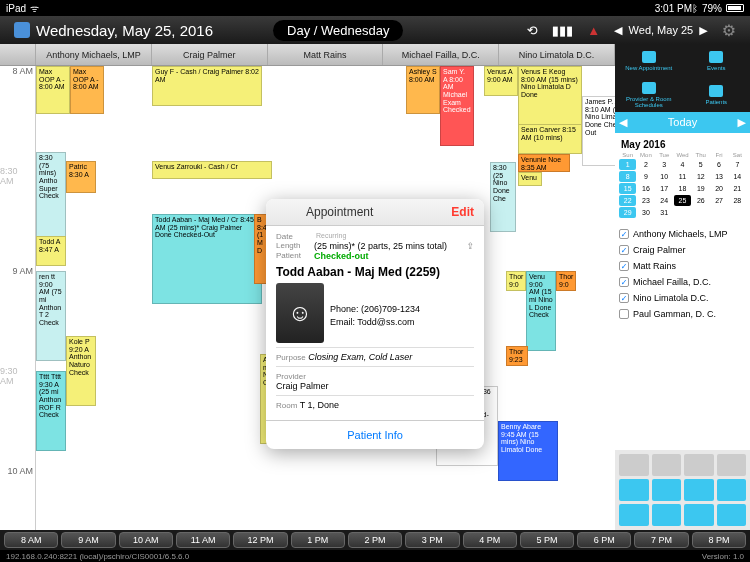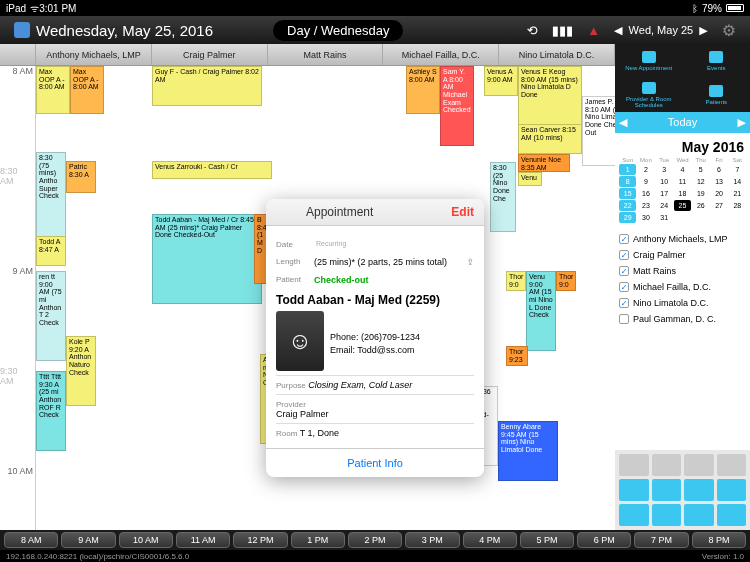--- a/index.html
+++ b/index.html
@@ -1,19 +1,19 @@
 <!DOCTYPE html>
 <html><head>
 <meta charset="utf-8">
 <style>
 *{margin:0;padding:0;box-sizing:border-box;font-family:-apple-system,Helvetica,Arial,sans-serif}
 body{width:750px;height:562px;background:#fff;overflow:hidden;position:relative;font-size:10px}
 .status-bar{height:16px;background:#000;color:#fff;display:flex;align-items:center;padding:0 6px;font-size:10px}
 .status-bar .sb-left{flex:0 0 auto}
-.status-bar .sb-center{flex:1;text-align:left}
+.status-bar .sb-center{flex:1;text-align:right}
 .status-bar .sb-right{flex:0 0 auto;display:flex;align-items:center;gap:4px}
 .top-bar{height:28px;background:linear-gradient(#3a3a3a,#1a1a1a);display:flex;align-items:center;color:#fff;padding:0 14px}
 .shield{width:16px;height:16px;background:#4a90d9;border-radius:3px;margin-right:6px}
 .date-title{font-size:15px;font-weight:300}
 .view-pill{margin-left:60px;background:#000;border-radius:12px;padding:3px 14px;font-size:13px}
 .top-icons{margin-left:auto;display:flex;align-items:center;gap:14px;font-size:13px}
 .date-nav{display:flex;align-items:center;gap:6px;font-size:11px}
 .gear{color:#888;font-size:16px}
 .main{display:flex;height:calc(562px - 16px - 28px - 20px - 12px)}
 .schedule{flex:1;background:#fff;position:relative;overflow:hidden}
@@ -29,21 +29,21 @@
 .c-cyan{background:#7de3e3}
 .c-ltcyan{background:#c7f0f0}
 .c-red{background:#ff5555;color:#fff}
 .c-blue{background:#3366ff;color:#fff}
 .c-white{background:#fff}
 .popup{position:absolute;left:266px;top:155px;width:218px;background:#fff;border-radius:8px;box-shadow:0 4px 20px rgba(0,0,0,.35);z-index:50;font-size:10px}
 .popup-hdr{background:linear-gradient(#f5f5f5,#e8e8e8);border-radius:8px 8px 0 0;padding:6px 10px;display:flex;align-items:center;border-bottom:1px solid #ccc}
 .popup-hdr .ttl{flex:1;text-align:left;font-size:12px;color:#333}
 .popup-hdr .edit{color:#ff3b30;font-size:12px;font-weight:600}
 .popup-body{padding:6px 10px}
-.popup-row{display:flex;margin:8px 0;font-size:9px}
+.popup-row{display:flex;margin:0 0;font-size:9px}
 .popup-row .lbl{width:38px;color:#888;font-size:8px}
 .popup-row .val{flex:1}
 .bold{font-weight:700;font-size:11px}
 .green{color:#0a0;font-weight:600}
 .patient-name{font-weight:700;font-size:12px;margin:4px 0}
 .avatar-row{display:flex;gap:6px;margin:4px 0}
 .avatar{width:48px;height:60px;background:linear-gradient(#444,#222);border-radius:3px;display:flex;align-items:center;justify-content:center;color:#fff;font-size:24px}
 .contact{font-size:9px;line-height:1.4;padding-top:20px}
 .popup-sec{border-top:1px solid #ddd;padding:4px 0;font-size:9px}
 .popup-sec .lbl{color:#888;font-size:8px}
@@ -51,21 +51,21 @@
 .popup-ftr{display:flex;border-top:1px solid #ccc}
 .popup-ftr>div{flex:1;text-align:center;padding:8px;font-size:11px}
 .pinfo{color:#007aff}
 .dup{color:#ff3b30;border-left:1px solid #ccc}
 .right-panel{width:135px;background:#1a1a1a;display:flex;flex-direction:column}
 .rp-top{display:flex;flex-wrap:wrap}
 .rp-btn{width:50%;height:34px;color:#3cc7f0;background:#1a1a1a;display:flex;flex-direction:column;align-items:center;justify-content:center;font-size:6px;gap:2px}
 .rp-btn .ic{width:14px;height:12px;background:#3cc7f0;border-radius:2px}
 .today-bar{background:#3cc7f0;color:#fff;text-align:center;padding:4px;font-size:11px;display:flex;justify-content:space-between}
 .cal{background:#fff;padding:4px}
-.cal-hdr{text-align:right;font-size:14px;font-weight:600;padding:2px}
+.cal-hdr{text-align:left;font-size:10px;font-weight:600;padding:2px}
 .cal-grid{display:grid;grid-template-columns:repeat(7,1fr);gap:1px;font-size:7px;text-align:center}
 .cal-dow{color:#999;font-size:6px}
 .cal-day{padding:2px 0;border-radius:2px}
 .cal-day.sel{background:#3cc7f0;color:#fff}
 .cal-day.cur{background:#000;color:#fff}
 .prov-list{background:#fff;flex:1;padding:4px;overflow:hidden}
 .prov-item{display:flex;align-items:center;gap:4px;font-size:9px;padding:3px 0}
 .chk{width:10px;height:10px;border:1px solid #999;border-radius:2px;display:inline-flex;align-items:center;justify-content:center;font-size:8px;color:#007aff}
 .room-grid{background:#e8e8e8;padding:4px;display:grid;grid-template-columns:repeat(4,1fr);gap:3px}
 .room{height:22px;background:#3cc7f0;border-radius:2px}

